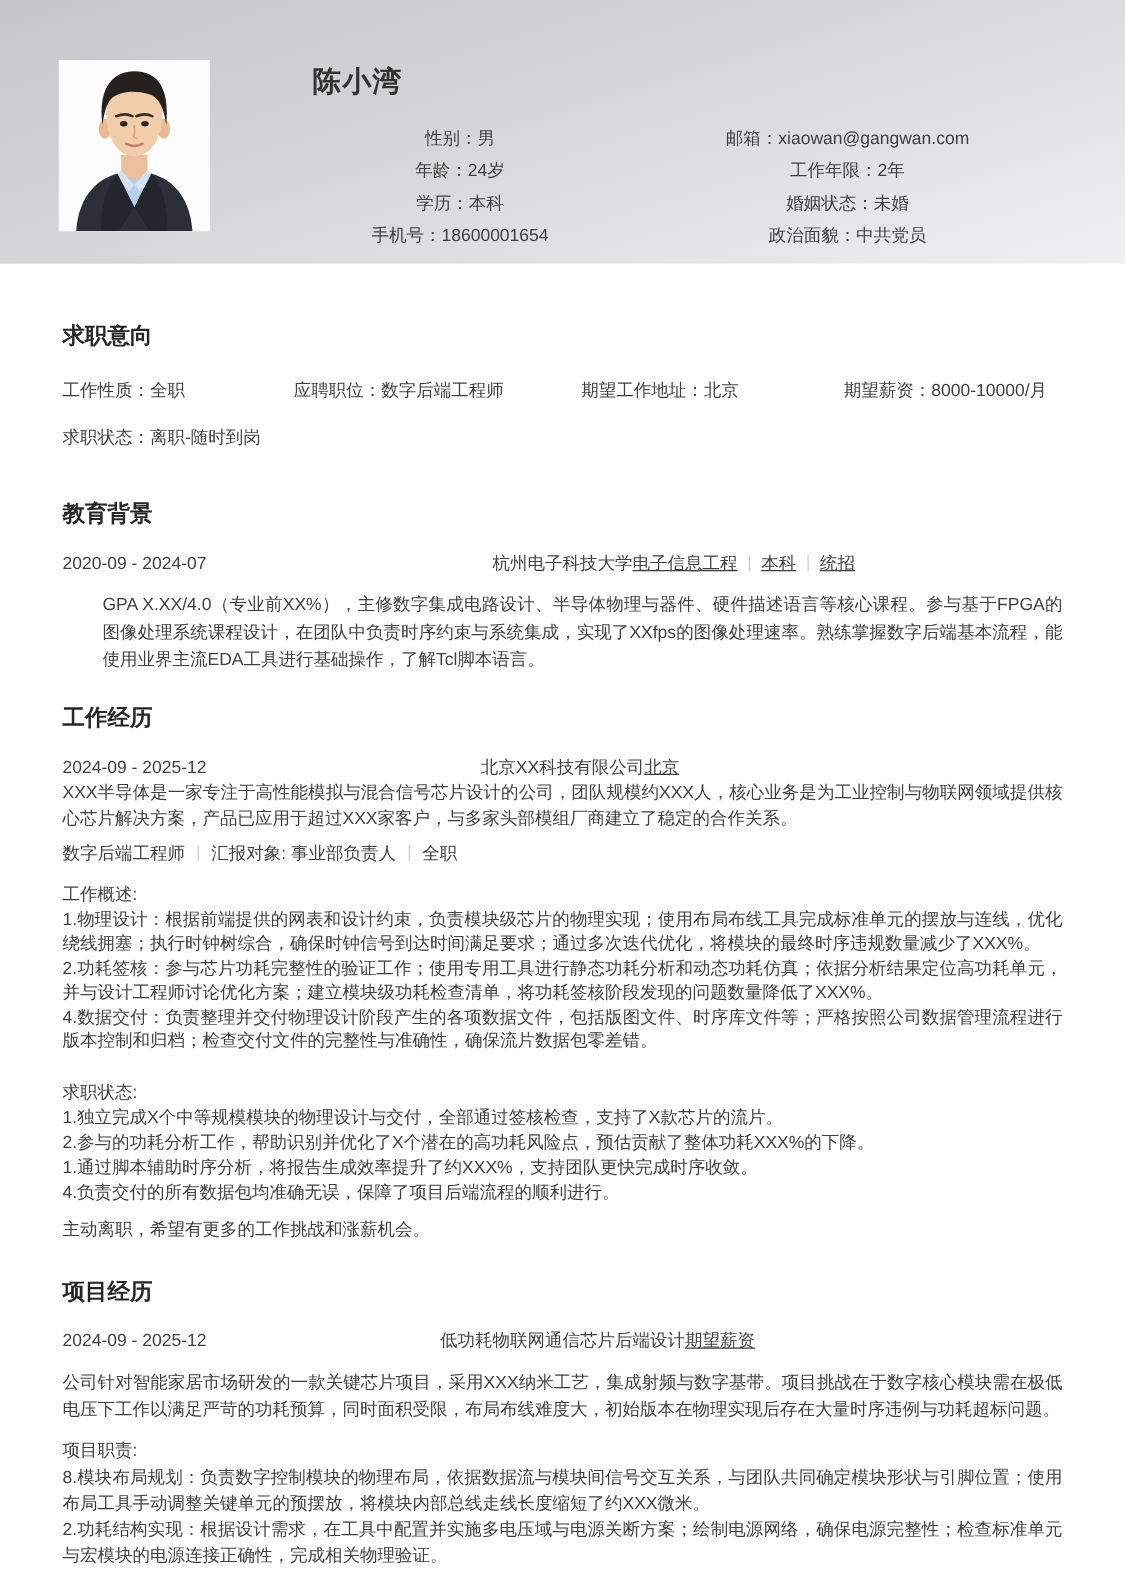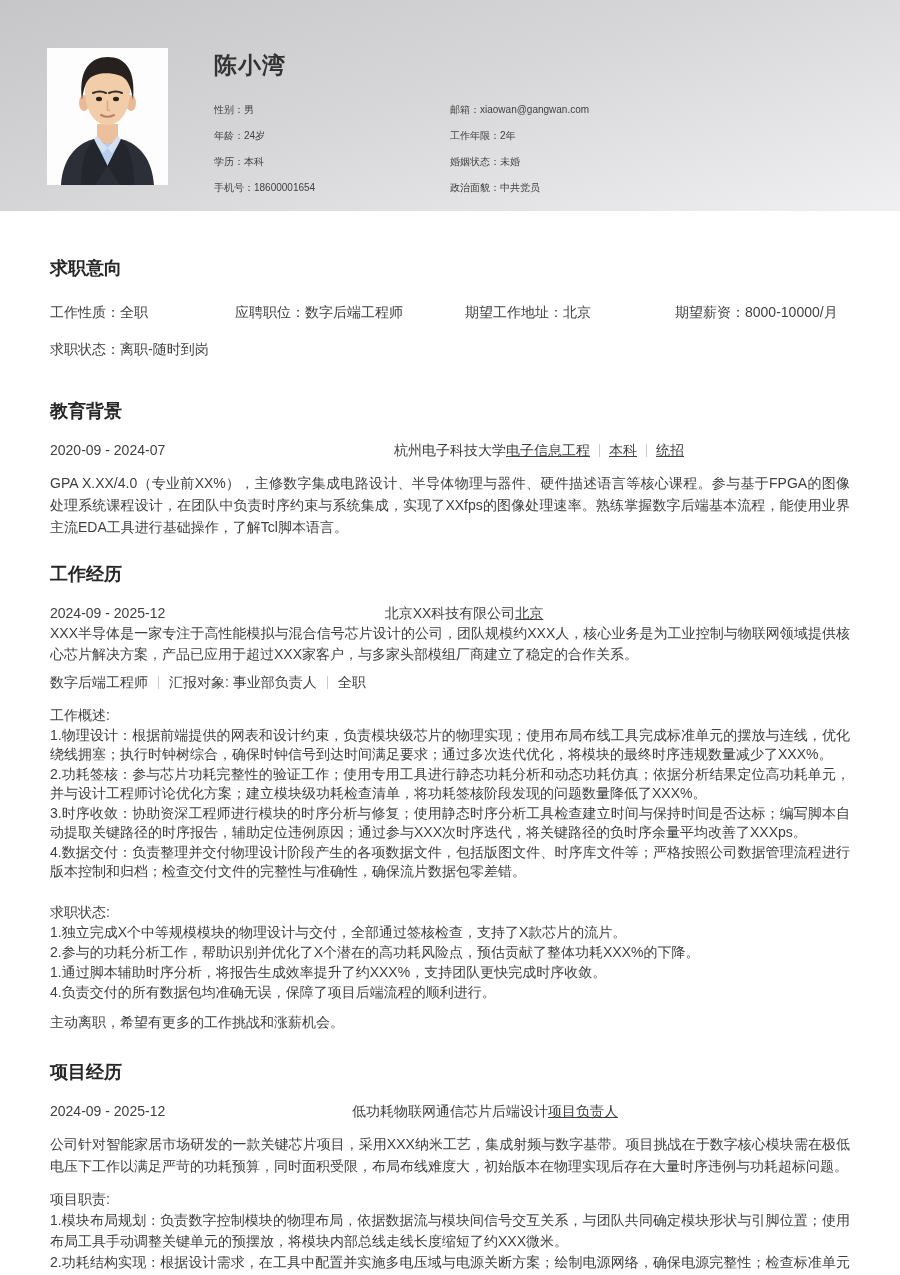--- a/index.html
+++ b/index.html
@@ -9,35 +9,36 @@
     background: #ffffff;
     font-family: "Liberation Sans", "DejaVu Sans", sans-serif;
     color: #3f3f3f;
   }
   
   .header {
     height: 211px;
     background: linear-gradient(163deg, #c6c6c8 0%, #d6d6d8 45%, #f0f0f2 100%);
     display: flex;
     padding: 48px 30px 0 47px;
+    gap: 36px;
   }
   .photo {
     width: 121px; height: 137px; flex: none;
     background: #fdfdfd; overflow: hidden;
   }
   .photo svg { display: block; }
   .header-info { margin-left: 46px; flex: 1; }
   .name {
     font-size: 23px; font-weight: 700; color: #333333;
     letter-spacing: 1px; margin: 2px 0 16px;
   }
   .info-cols { display: flex; }
   .info-col { width: 236px; }
   .info-col.right-col { flex: 1; }
-  .info-row { font-size: 10px; height: 26px; line-height: 26px; color: #3f3f3f; }
+  .info-row { font-size: 14px; height: 26px; line-height: 26px; color: #3f3f3f; text-align: center; }
   
   .main { padding: 0 50px; }
   .section-title { font-size: 18px; font-weight: 700; color: #262626; }
   #intent-title   { margin-top: 45px; }
   #edu-title      { margin-top: 40px; }
   #work-title     { margin-top: 24px; }
   #project-title  { margin-top: 28px; }
 
   .intent-grid {
     display: grid; grid-template-columns: 185px 230px 210px 1fr;
@@ -47,21 +48,21 @@
   .intent-grid.row2 { margin-top: 19px; }
 
   .meta-row {
     display: grid; grid-template-columns: 1fr auto 1fr;
     font-size: 14px; margin-top: 19px;
   }
   .meta-row .center { text-align: center; }
   .meta-row .right  { text-align: left; text-decoration: underline; }
 
   .para { font-size: 14px; line-height: 22px; text-align: justify; }
-  .edu-desc      { margin-top: 12px; }
+  .edu-desc      { margin-top: 12px; margin-left: 32px; }
   .work-intro    { margin-top: 0; line-height: 21px; }
   .project-intro { margin-top: 12px; }
 
   .role-row { margin-top: 9px; font-size: 14px; }
 
   .sep {
     display: inline-block; width: 1px; height: 13px;
     background: #c9c9c9; margin: 0 10px; vertical-align: -2px;
   }
   .meta-row .sep { margin: 0 9px; }
@@ -147,38 +148,37 @@
     <div class="right">北京</div>
   </div>
   <div class="para work-intro">XXX半导体是一家专注于高性能模拟与混合信号芯片设计的公司，团队规模约XXX人，核心业务是为工业控制与物联网领域提供核心芯片解决方案，产品已应用于超过XXX家客户，与多家头部模组厂商建立了稳定的合作关系。</div>
   <div class="role-row">
     <span>数字后端工程师</span><span class="sep"></span><span>汇报对象: 事业部负责人</span><span class="sep"></span><span>全职</span>
   </div>
   <div class="block overview">
     <div>工作概述:</div>
     <div>1.物理设计：根据前端提供的网表和设计约束，负责模块级芯片的物理实现；使用布局布线工具完成标准单元的摆放与连线，优化绕线拥塞；执行时钟树综合，确保时钟信号到达时间满足要求；通过多次迭代优化，将模块的最终时序违规数量减少了XXX%。</div>
     <div>2.功耗签核：参与芯片功耗完整性的验证工作；使用专用工具进行静态功耗分析和动态功耗仿真；依据分析结果定位高功耗单元，并与设计工程师讨论优化方案；建立模块级功耗检查清单，将功耗签核阶段发现的问题数量降低了XXX%。</div>
-    <div>3.时序收敛：协助资深工程师进行模块的时序分析与修复；使用静态时序分析工具检查建立时间与保持时间是否达标；编写脚本自动提取关键路径的时序报告，辅助定位违例原因；通过参与XXX次时序迭代，将关键路径的负时序余量平均改善了XXXps。</div>
     <div>4.数据交付：负责整理并交付物理设计阶段产生的各项数据文件，包括版图文件、时序库文件等；严格按照公司数据管理流程进行版本控制和归档；检查交付文件的完整性与准确性，确保流片数据包零差错。</div>
   </div>
   <div class="block achievements">
     <div>求职状态:</div>
     <div>1.独立完成X个中等规模模块的物理设计与交付，全部通过签核检查，支持了X款芯片的流片。</div>
     <div>2.参与的功耗分析工作，帮助识别并优化了X个潜在的高功耗风险点，预估贡献了整体功耗XXX%的下降。</div>
     <div>1.通过脚本辅助时序分析，将报告生成效率提升了约XXX%，支持团队更快完成时序收敛。</div>
     <div>4.负责交付的所有数据包均准确无误，保障了项目后端流程的顺利进行。</div>
   </div>
   <div class="leaving">主动离职，希望有更多的工作挑战和涨薪机会。</div>
 
   <div class="section-title" id="project-title">项目经历</div>
   <div class="meta-row">
     <div>2024-09 - 2025-12</div>
     <div class="center">低功耗物联网通信芯片后端设计</div>
-    <div class="right">项目负责人</div>
+    <div class="right">期望薪资</div>
   </div>
   <div class="para project-intro">公司针对智能家居市场研发的一款关键芯片项目，采用XXX纳米工艺，集成射频与数字基带。项目挑战在于数字核心模块需在极低电压下工作以满足严苛的功耗预算，同时面积受限，布局布线难度大，初始版本在物理实现后存在大量时序违例与功耗超标问题。</div>
   <div class="block duties">
     <div>项目职责:</div>
-    <div>1.模块布局规划：负责数字控制模块的物理布局，依据数据流与模块间信号交互关系，与团队共同确定模块形状与引脚位置；使用布局工具手动调整关键单元的预摆放，将模块内部总线走线长度缩短了约XXX微米。</div>
+    <div>8.模块布局规划：负责数字控制模块的物理布局，依据数据流与模块间信号交互关系，与团队共同确定模块形状与引脚位置；使用布局工具手动调整关键单元的预摆放，将模块内部总线走线长度缩短了约XXX微米。</div>
     <div>2.功耗结构实现：根据设计需求，在工具中配置并实施多电压域与电源关断方案；绘制电源网络，确保电源完整性；检查标准单元与宏模块的电源连接正确性，完成相关物理验证。</div>
   </div>
 
 </div>
 
 </body></html>

